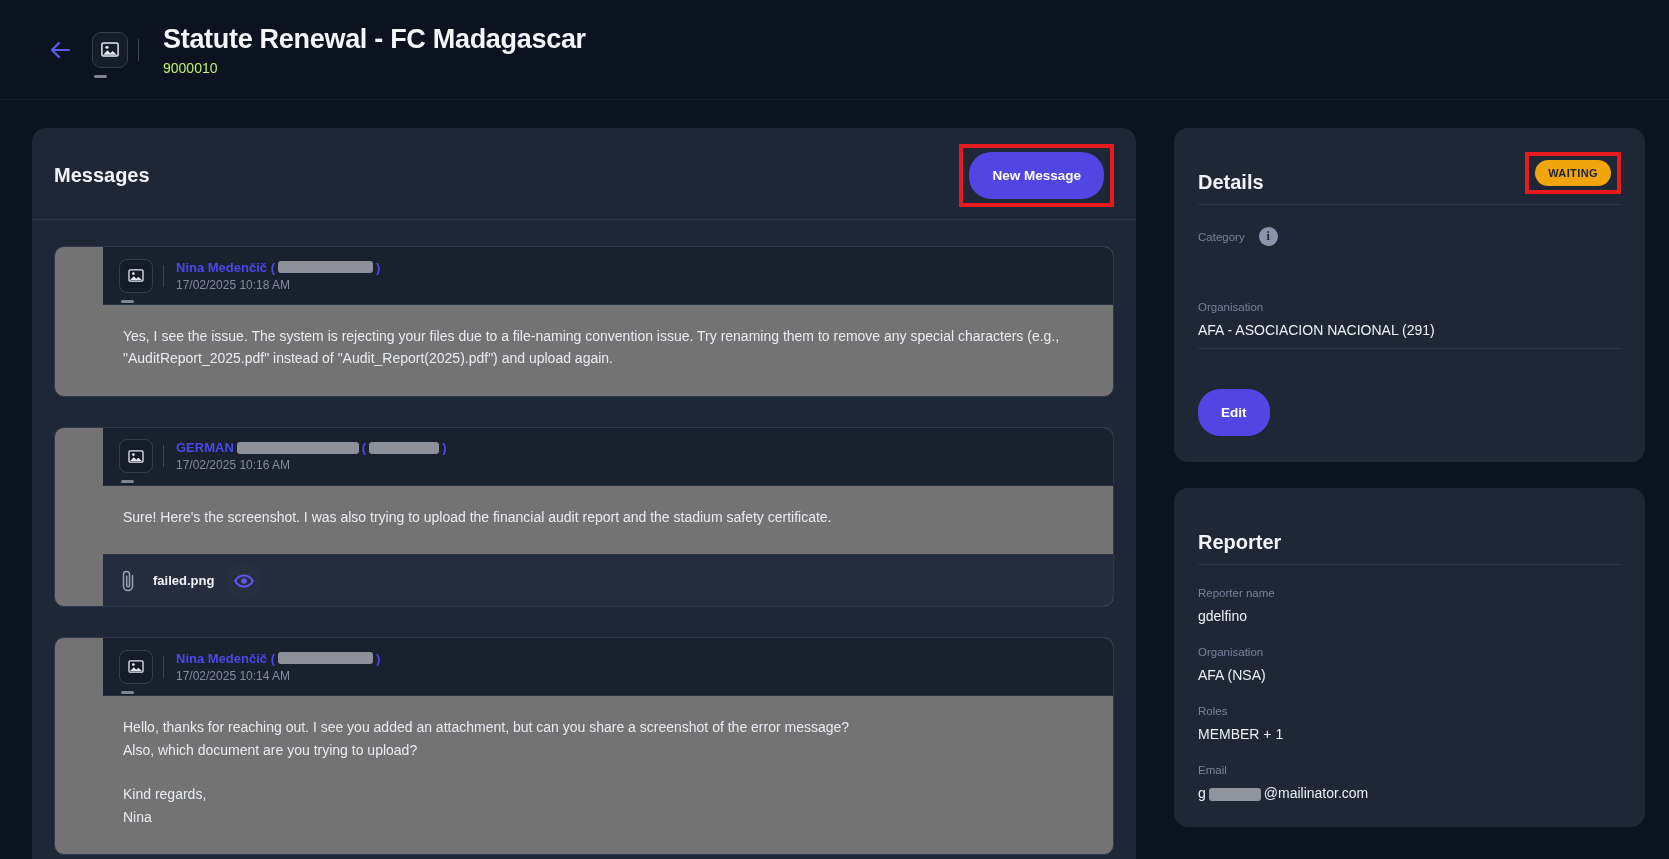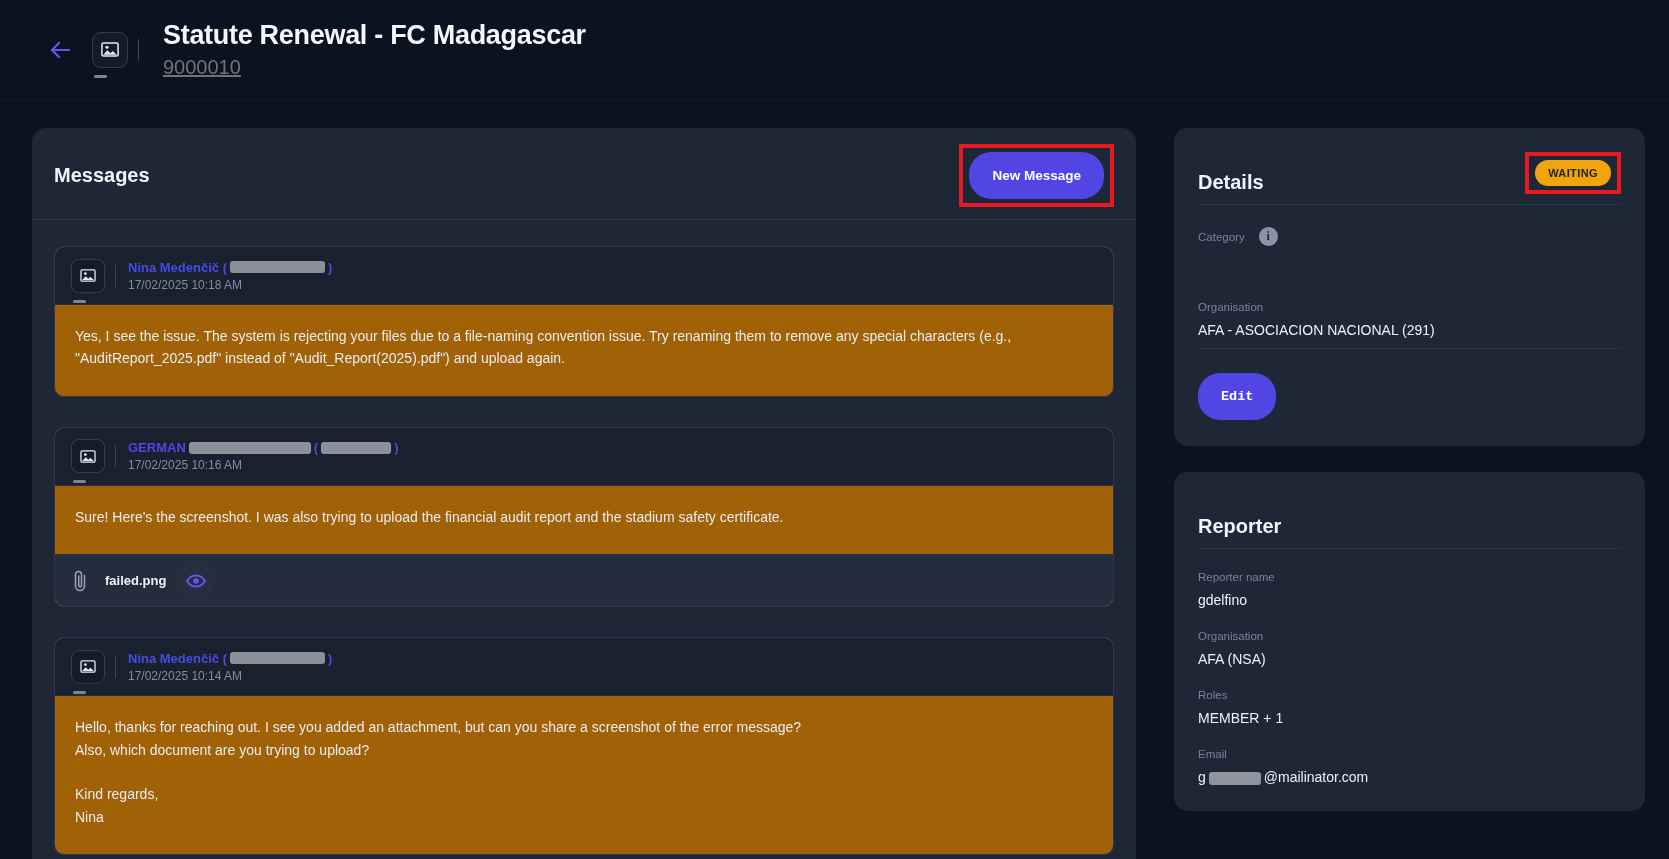--- a/index.html
+++ b/index.html
@@ -23,21 +23,21 @@
     display:flex; align-items:center; justify-content:center;
     position:relative;
   }
   .avatar::after {
     content:""; position:absolute; left:1px; bottom:-11px;
     width:13px; height:3px; border-radius:2px; background:#7e8696;
   }
   .vline { width:1px; height:22px; background:#3a465c; margin-left:10px; }
   .header-titles { margin-left:10px; }
   .page-title { font-size:27px; font-weight:800; letter-spacing:-0.3px; color:#f4f6fa; }
-  .ticket-number { font-size:20px; color:#737373; margin-top:5px;text-decoration:underline; }
+  .ticket-number { font-size:14px; color:#bef264; margin-top:5px; }
 
   
   .content { display:flex; gap:38px; padding:28px 24px 0 32px; align-items:flex-start; }
   .panel { background:#1d2736; border-radius:14px; }
   .messages-panel { width:1104px; flex:none; }
   .right-col { flex:1; display:flex; flex-direction:column; gap:26px; }
 
   .panel-header {
     display:flex; align-items:center; justify-content:space-between;
     padding:16px 22px 12px 22px; min-height:62px;
@@ -49,21 +49,21 @@
   .red-box { border:4px solid #e8191f; padding:4px 6px; display:inline-flex; align-items:center; }
 
   .pill-btn {
     background:#5146e4; color:#fff; border:none; cursor:pointer;
     font-family:inherit; font-size:13.5px; font-weight:700;
     padding:16px 23px; border-radius:22px;
   }
 
   
   .cards { padding:26px 22px 30px 22px; display:flex; flex-direction:column; gap:30px; }
-  .msg-card { border:1px solid #2d3850; border-radius:10px; background:#a16207; overflow:hidden; }
+  .msg-card { border:1px solid #2d3850; border-radius:10px; background:#737373; overflow:hidden;padding-left:48px; }
   .msg-head {
     display:flex; align-items:center; gap:0;
     background:#19212f; padding:10px 16px; min-height:58px;
     border-bottom:1px solid #273144;
   }
   .msg-card .avatar { width:34px; height:34px; border-radius:8px; }
   .msg-head-text { margin-left:12px; display:flex; flex-direction:column; gap:3px; }
   .msg-author { font-size:13px; font-weight:700; color:#4a49e4; display:flex; align-items:center; }
   .msg-time { font-size:12px; color:#848da0; }
   .redact { display:inline-block; height:12px; border-radius:3px; background:#8d9099; margin:0 3px; vertical-align:middle; }
@@ -93,21 +93,21 @@
   .field { margin-top:22px; }
   .field-label { font-size:11.5px; color:#78839b; display:flex; align-items:center; gap:14px; }
   .field-value { font-size:14px; color:#eef1f6; margin-top:9px; min-height:16px; }
   .field.empty-field { min-height:52px; }
   .info-icon {
     width:19px; height:19px; border-radius:50%; background:#8a94a8;
     color:#1d2736; font-size:12px; font-weight:800; font-family:"Liberation Serif", serif;
     display:inline-flex; align-items:center; justify-content:center; cursor:pointer;
   }
   .details-divider { margin-top:24px; }
-  .edit-btn { margin-top:24px;font-family:Liberation Mono, monospace; }
+  .edit-btn { margin-top:40px; }
 </style>
 </head>
 <body>
 
 <header class="app-header">
   <button class="back-btn">
     <svg width="24" height="20" viewBox="0 0 24 20">
       <path d="M11 3 L4 10 L11 17 M4.5 10 H21" fill="none" stroke="#5b5bf0" stroke-width="2.2" stroke-linecap="round" stroke-linejoin="round"></path>
     </svg>
   </button>

